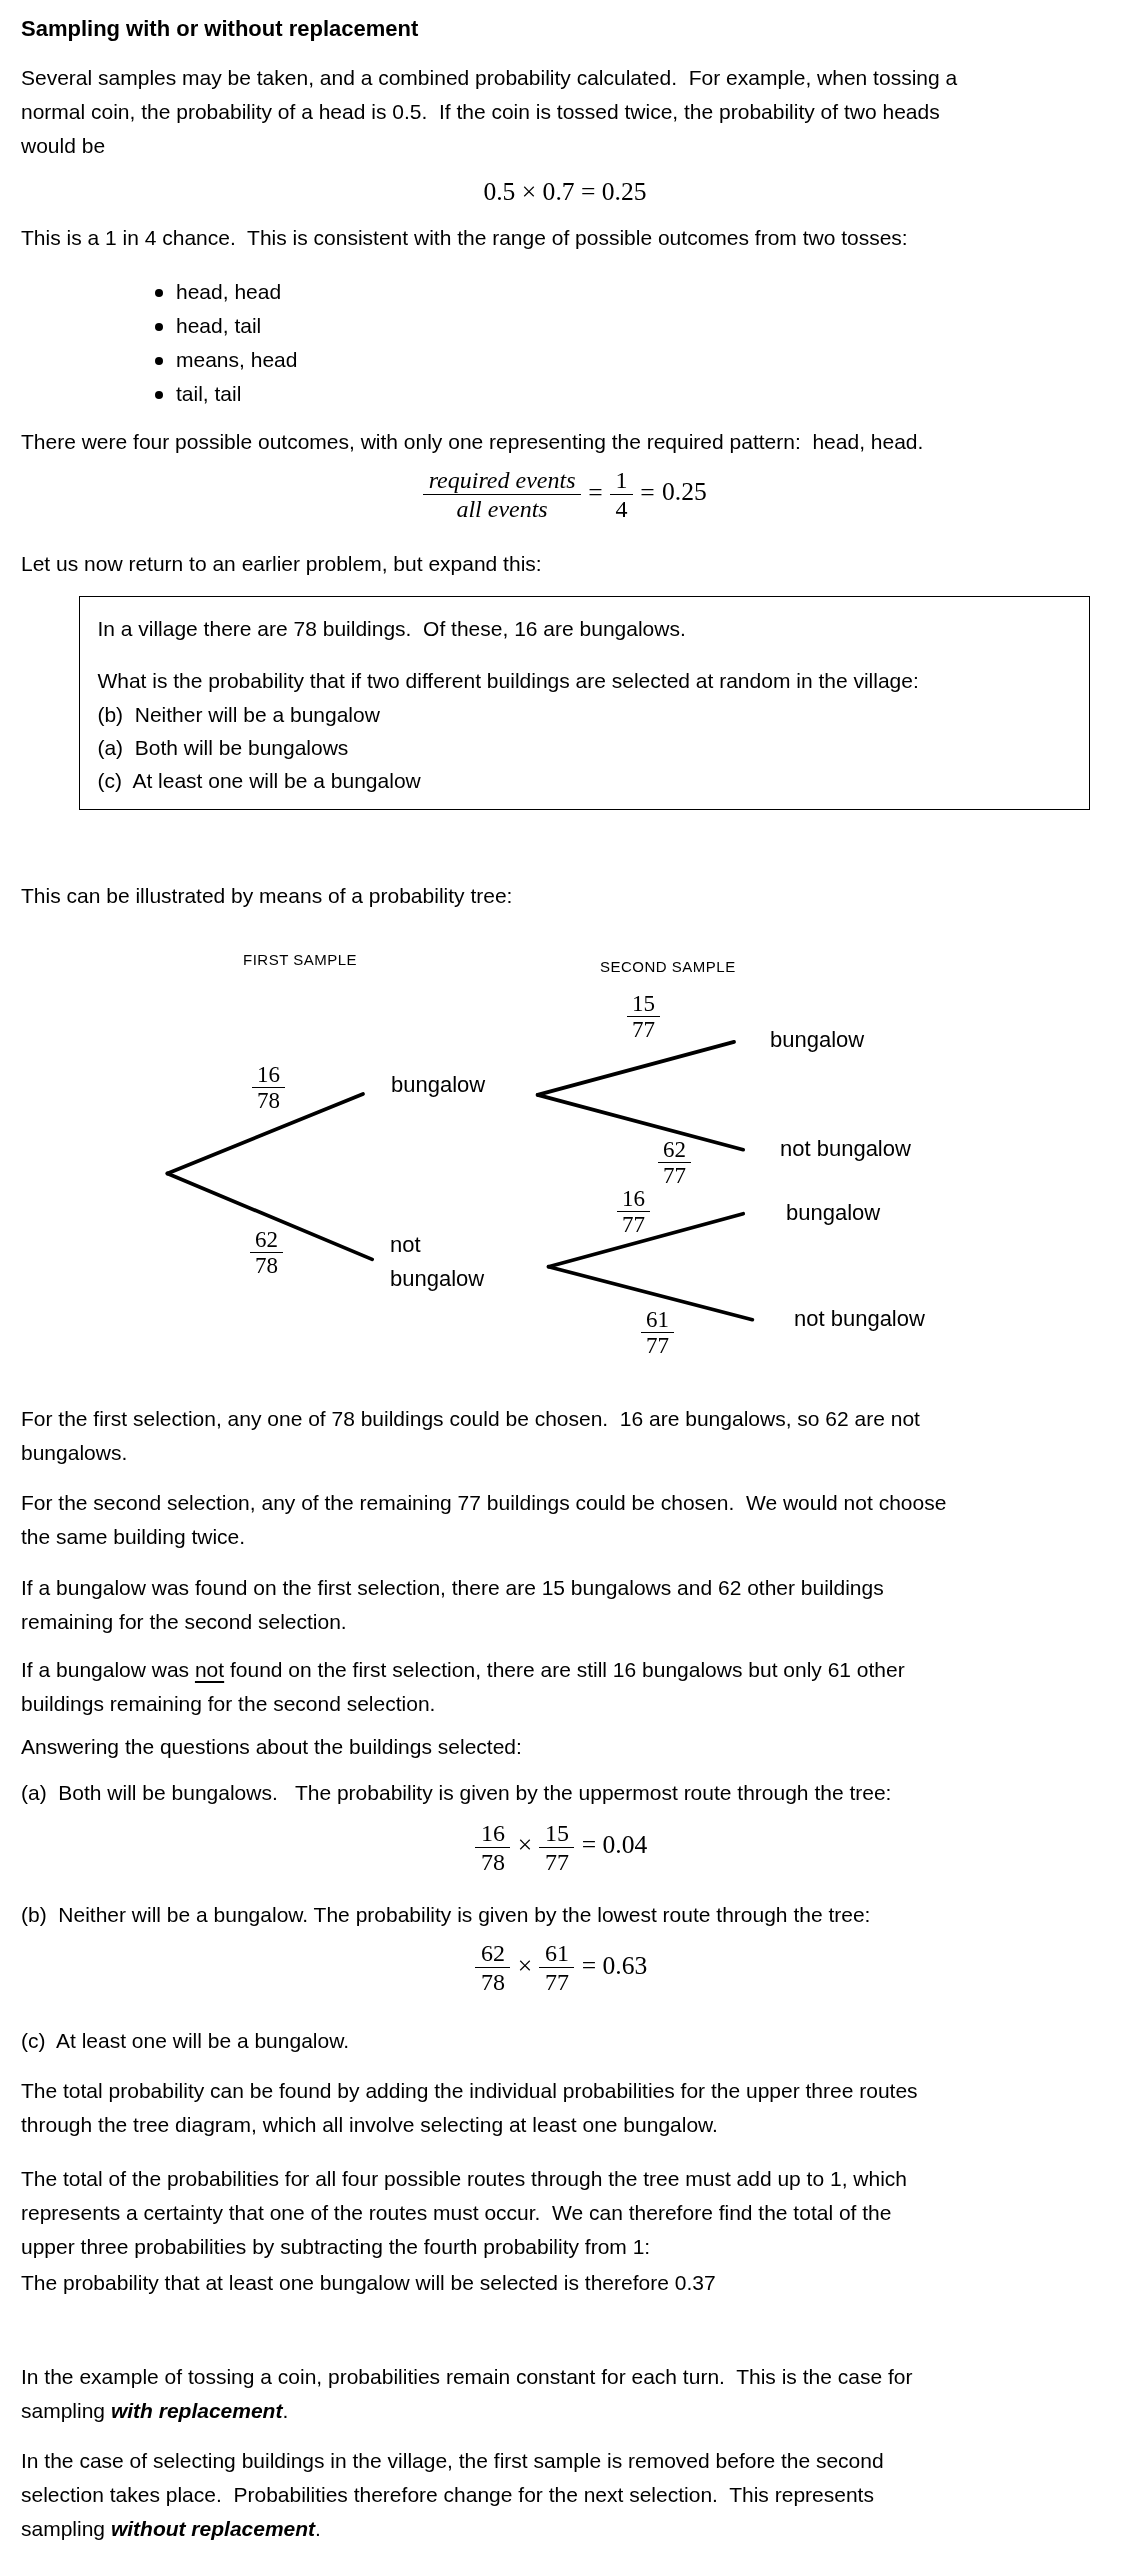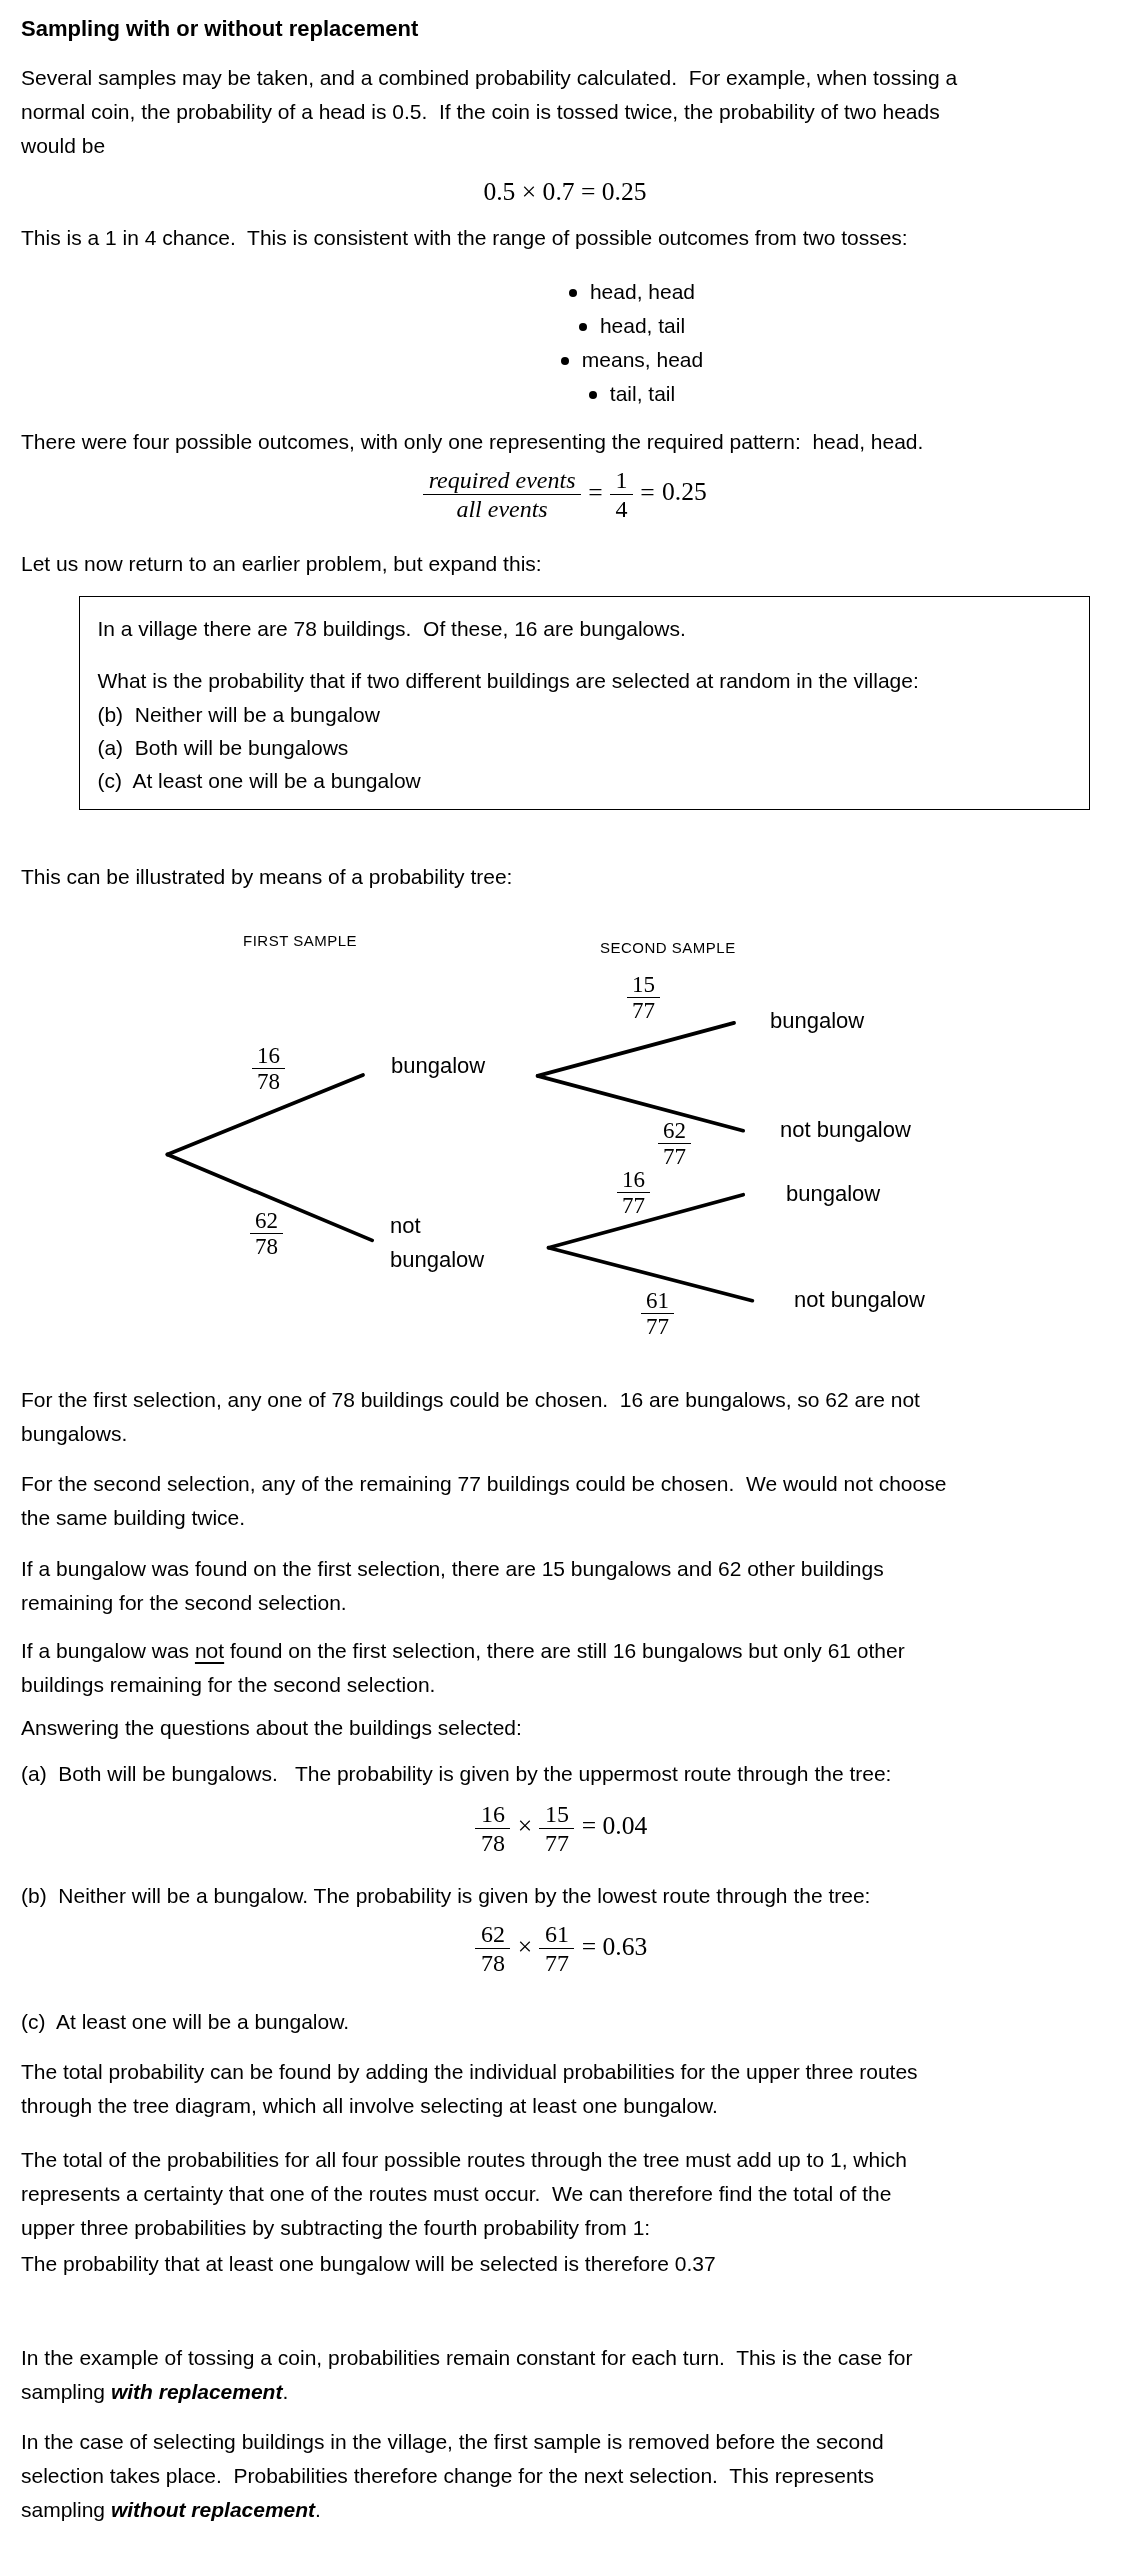--- a/index.html
+++ b/index.html
@@ -12,25 +12,25 @@
   }
   .title{font-size:22px;font-weight:700;line-height:34px;margin:0 0 14.6px 0;white-space:pre-wrap;}
   .para{margin:0;white-space:pre-wrap;}
   .formula{text-align:center;font-family:"Liberation Serif","DejaVu Serif",serif;font-size:25.6px;line-height:34px;}
   .formula .op{padding:0 7.3px;}
   .bigfrac{display:inline-block;vertical-align:middle;text-align:center;font-size:24px;line-height:28px;font-family:"Liberation Serif","DejaVu Serif",serif;}
   .bigfrac .num{display:block;border-bottom:1.8px solid #000;padding:0 5.5px;}
   .bigfrac .den{display:block;padding:0 5.5px;}
   .it{font-style:italic;}
   .bullets{list-style:none;margin:0 0 13.7px 0;padding:0 0 0 113px;}
-  .bullets li{display:flex;align-items:flex-start;line-height:34px;justify-content:center;}
+  .bullets li{display:flex;align-items:flex-start;line-height:34px;}
   .bullets .dot{width:42px;flex:0 0 42px;position:relative;}
   .bullets .dot::after{content:"";position:absolute;left:21px;top:13.7px;width:8.2px;height:8.2px;border-radius:50%;background:#000;}
   .problem-box{
-    box-sizing:border-box;margin:0 0 50px 58px;width:1011px;height:214px;
+    box-sizing:border-box;margin:0 0 69px 58px;width:1011px;height:214px;
     border:1.8px solid #000;padding:14.6px 17.4px 0 17.4px;
   }
   .problem-box .boxline1{margin:0 0 18.3px 0;white-space:pre-wrap;}
   .problem-box .boxline2{margin:0;white-space:pre-wrap;}
   .problem-box .boxitem{margin:0;line-height:33px;white-space:pre-wrap;}
   .tree{position:relative;height:457px;margin:0 0 32px 0;}
   .tree svg{position:absolute;left:0;top:0;}
   .tree .tlabel{position:absolute;font-size:22px;line-height:34px;white-space:pre;}
   .tree .theader{position:absolute;font-size:15px;line-height:25px;letter-spacing:0.5px;text-align:right;}
   .tfrac{position:absolute;width:59px;text-align:center;font-family:"Liberation Serif","DejaVu Serif",serif;font-size:23px;line-height:25px;}

